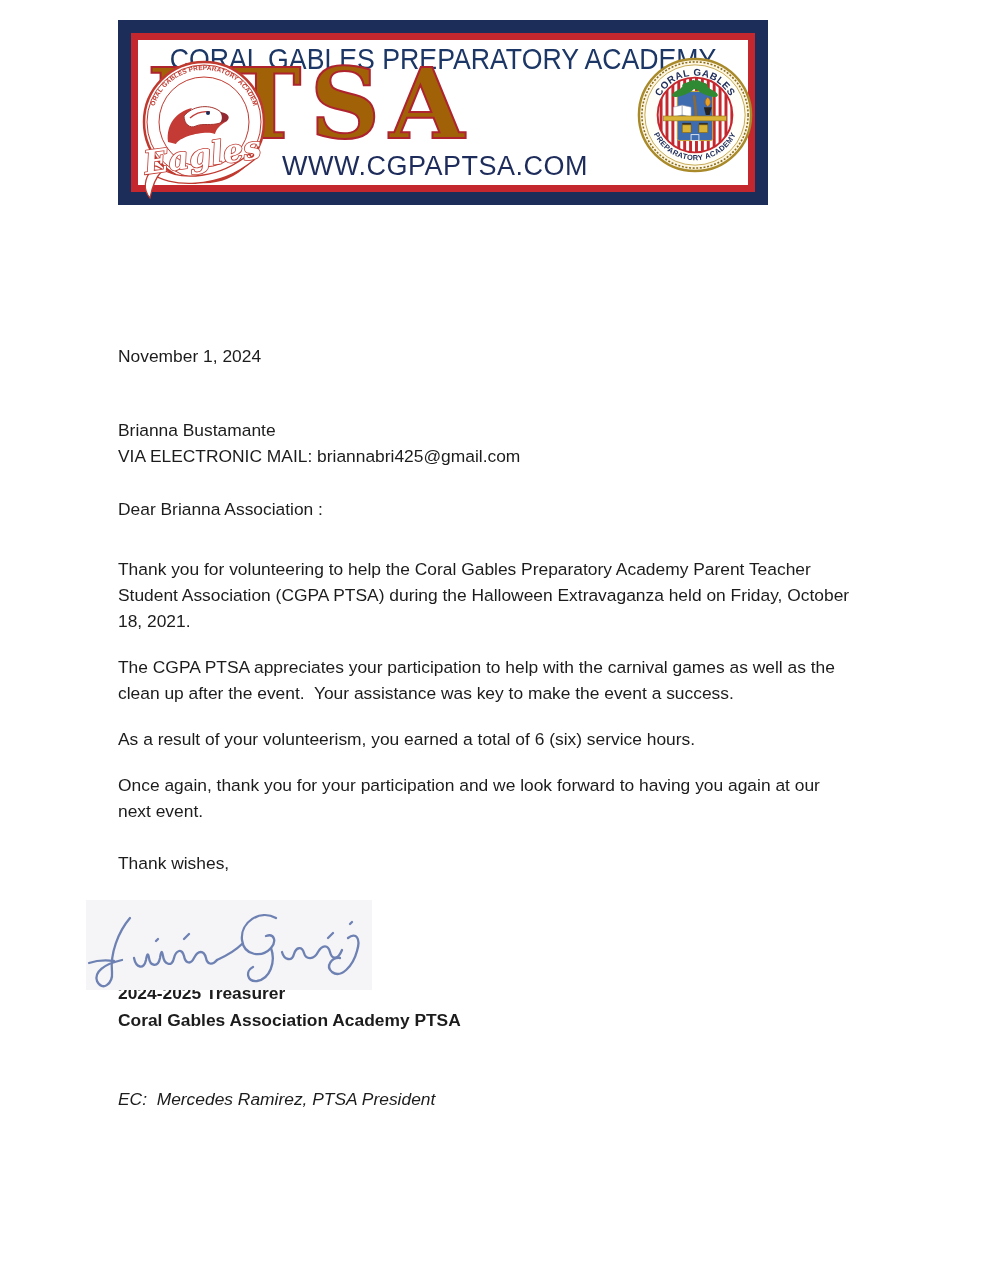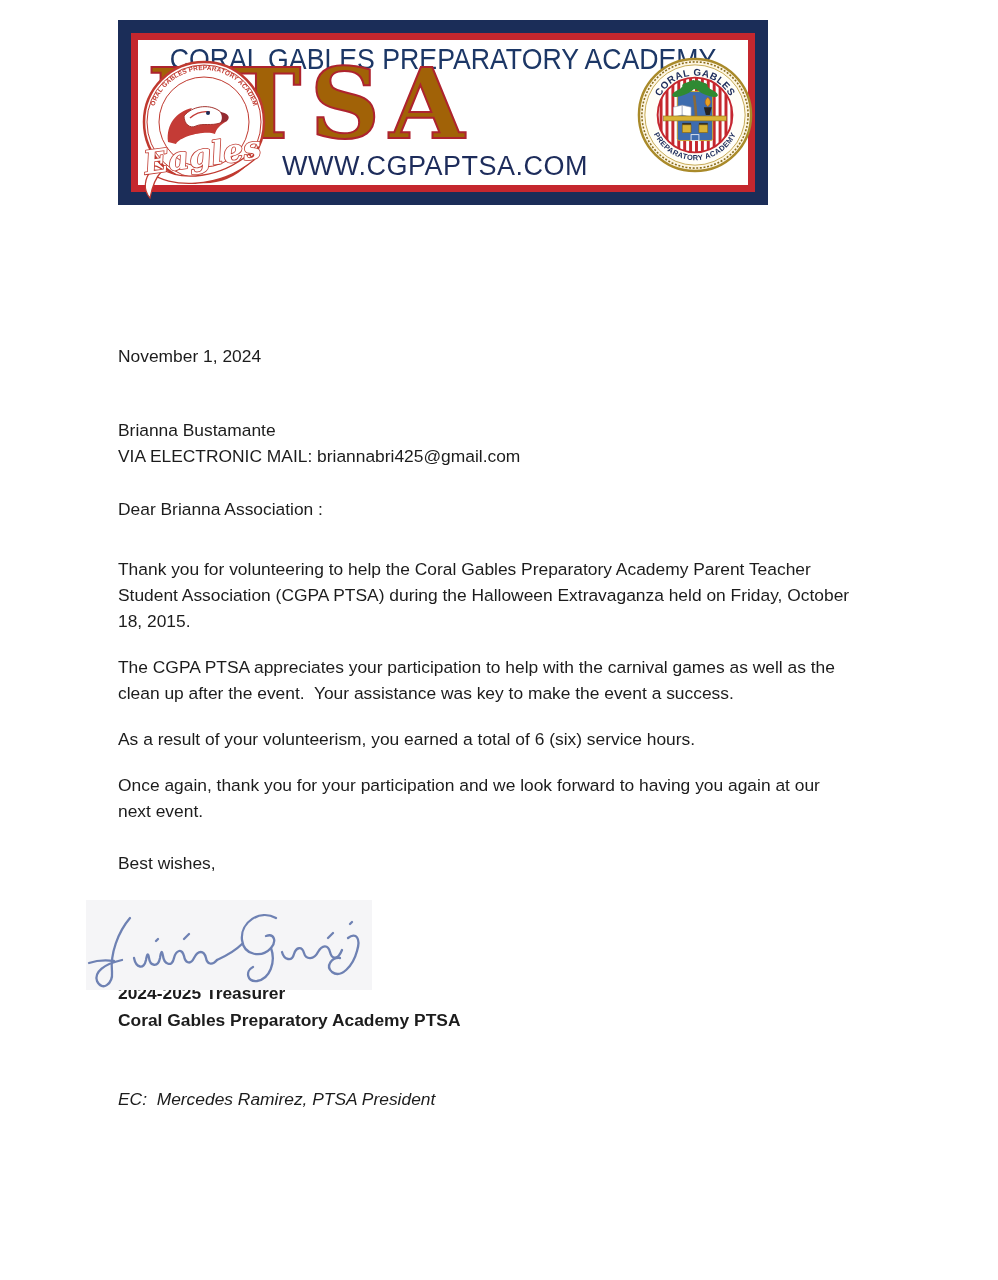--- a/index.html
+++ b/index.html
@@ -188,31 +188,31 @@
 
   <div class="letter">
 
     <p class="date">November 1, 2024</p>
 
     <p class="recipient">Brianna Bustamante</p>
     <p class="via-line"><span class="bold">VIA ELECTRONIC MAIL:</span><span> briannabri425@gmail.com</span></p>
 
     <p class="salutation">Dear Brianna Association :</p>
 
-    <p class="para-1"><span>Thank you for volunteering to help the Coral Gables Preparatory Academy Parent Teacher</span><br><span>Student Association (CGPA PTSA) during the Halloween Extravaganza held on </span><span class="b">Friday, October</span><br><span class="b">18, 2015.</span></p>
+    <p class="para-1"><span>Thank you for volunteering to help the Coral Gables Preparatory Academy Parent Teacher</span><br><span>Student Association (CGPA PTSA) during the Halloween Extravaganza held on </span><span class="b">Friday, October</span><br><span class="b">18, 2021.</span></p>
     <p class="para-2"><span>The CGPA PTSA appreciates your participation to help with the carnival games as well as the</span><br><span>clean up after the event.  Your assistance was key to make the event a success.</span></p>
     <p class="para-3"><span>As a result of your volunteerism, you earned a total of </span><span class="b">6 (six) service hours.</span></p>
     <p class="para-4"><span>Once again, thank you for your participation and we look forward to having you again at our</span><br><span>next event.</span></p>
 
-    <p class="closing">Best wishes,</p>
+    <p class="closing">Thank wishes,</p>
 
     <div class="sig-block">
       <p>Luciana L. González</p>
       <p>2024-2025 Treasurer</p>
-      <p>Coral Gables Preparatory Academy PTSA</p>
+      <p>Coral Gables Association Academy PTSA</p>
     </div>
 
     <p class="cc-line">EC:  Mercedes Ramirez, PTSA President</p>
 
     <svg class="signature-wrap" width="292" height="96" viewBox="0 0 292 96">
       <rect x="0" y="0" width="286" height="90" fill="#f5f5f7"></rect>
       <g fill="none" stroke="#6e81b3" stroke-width="2.3" stroke-linecap="round">
         <path d="M3,63 C12,60 20,60 28,61"></path>
         <path d="M44,18 C32,32 24,54 26,72 C27,84 16,92 11,81 C8,72 18,64 36,60"></path>
         <path d="M48,58 C50,68 58,70 60,60 C61,54 62,52 63,58 C64,66 72,68 74,58 C75,51 76,50 77,56 C78,64 86,68 88,58 C90,50 96,48 98,56 C99,62 104,66 108,58 C112,50 118,50 120,58 C121,64 126,66 131,60"></path>

